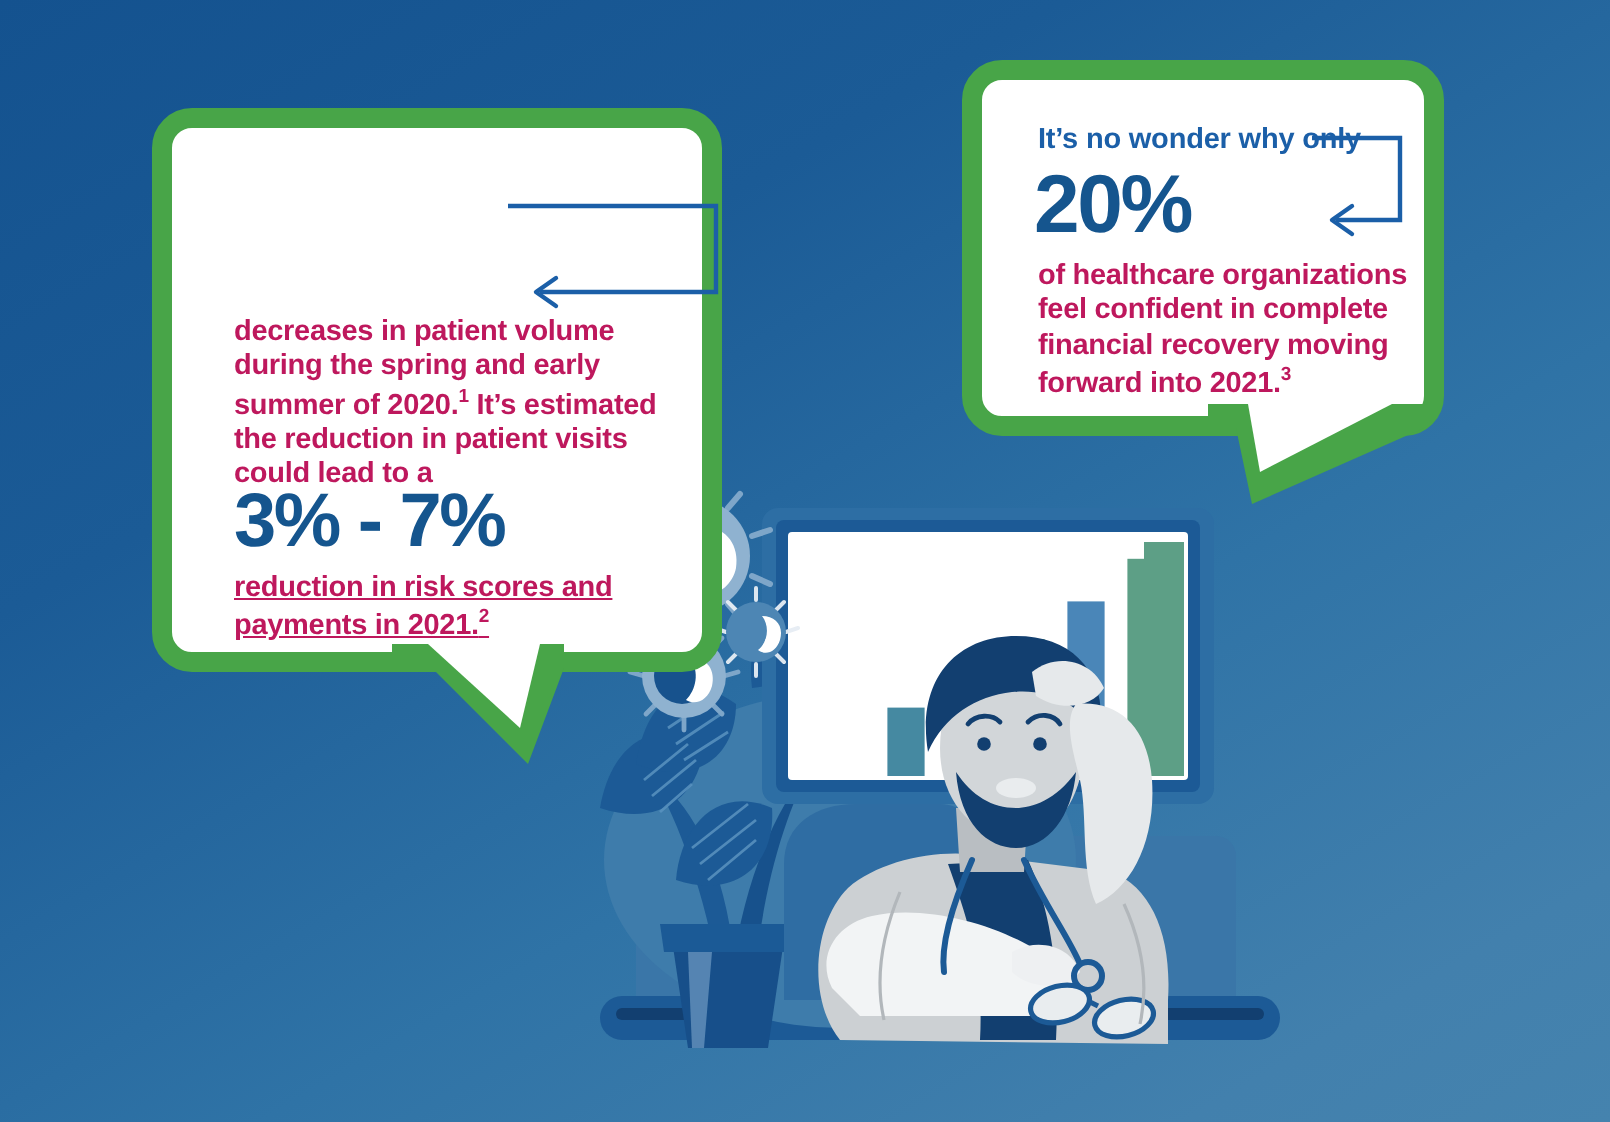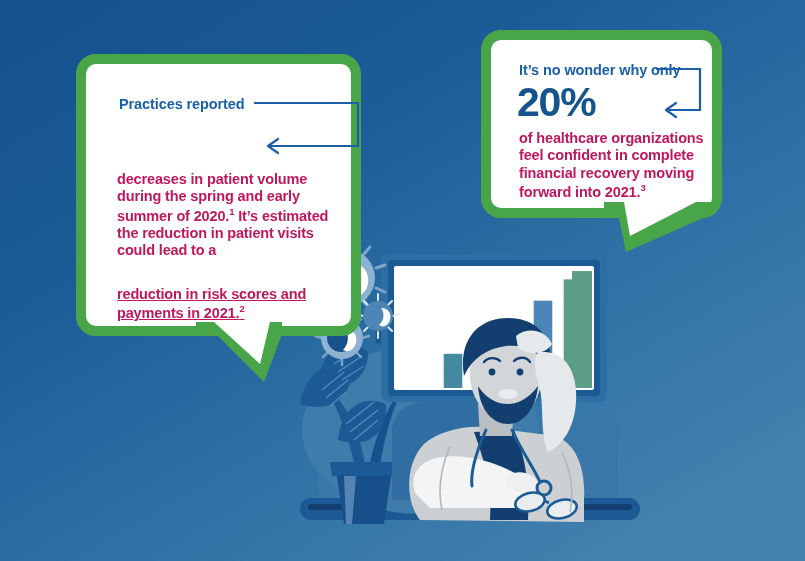--- a/index.html
+++ b/index.html
@@ -188,30 +188,30 @@
 
     <path d="M386 404 C 358 392 340 414 338 440 C 368 450 388 432 386 404 Z" fill="#1c5a96"></path>
     <g stroke="#5a93c0" stroke-width="1.4" fill="none" opacity="0.85">
       <path d="M350 432 L 378 410 M354 440 L 378 420 M346 424 L 374 402"></path>
     </g>
   </svg>
 
   <div class="bubble" style="left:76px; top:54px; width:285px; height:282px;">
     <div class="bubble-inner">
 
-      <div class="lead" style="position:absolute; left:33px; top:32px;">Practices reported</div>
 
       <svg class="arrow-svg" style="left:154px; top:32px; width:135px; height:65px;" viewBox="0 0 135 65">
         <path d="M14 7 H118 V50 H30" stroke="#1b5fa8" stroke-width="2.2" fill="none"></path>
         <path d="M38 43 L28 50 L38 57" stroke="#1b5fa8" stroke-width="2.2" fill="none" stroke-linecap="round" stroke-linejoin="round"></path>
       </svg>
 
 
-      <div class="body" style="position:absolute; left:31px; top:94px; width:212px;margin-top:13px;"><span>decreases in patient volume during the spring and early summer of 2020.</span><sup>1</sup><span>  It’s estimated the reduction in patient visits could lead to a</span></div>
-
+      <div class="body" style="position:absolute; left:31px; top:94px; width:212px;"><span>decreases in patient volume during the spring and early summer of 2020.</span><sup>1</sup><span>  It’s estimated the reduction in patient visits could lead to a</span></div>
+
+      <div class="bignum mid" style="position:absolute; left:31px; top:178px;">3% - 7%</div>
 
       <div class="body" style="position:absolute; left:31px; top:222px; width:212px;text-decoration:underline;"><span>reduction in risk scores and payments in 2021.</span><sup>2</sup></div>
     </div>
   </div>
 
   <svg class="tail-svg" style="left:190px; top:320px; width:120px; height:70px;" viewBox="0 0 120 70">
     <path d="M6 2 L 92 2 L 92 14 L 74 62 L 26 14 L 6 14 Z" fill="#48a548"></path>
     <path d="M24 2 L 80 2 L 70 44 Z" fill="#ffffff"></path>
   </svg>
 

